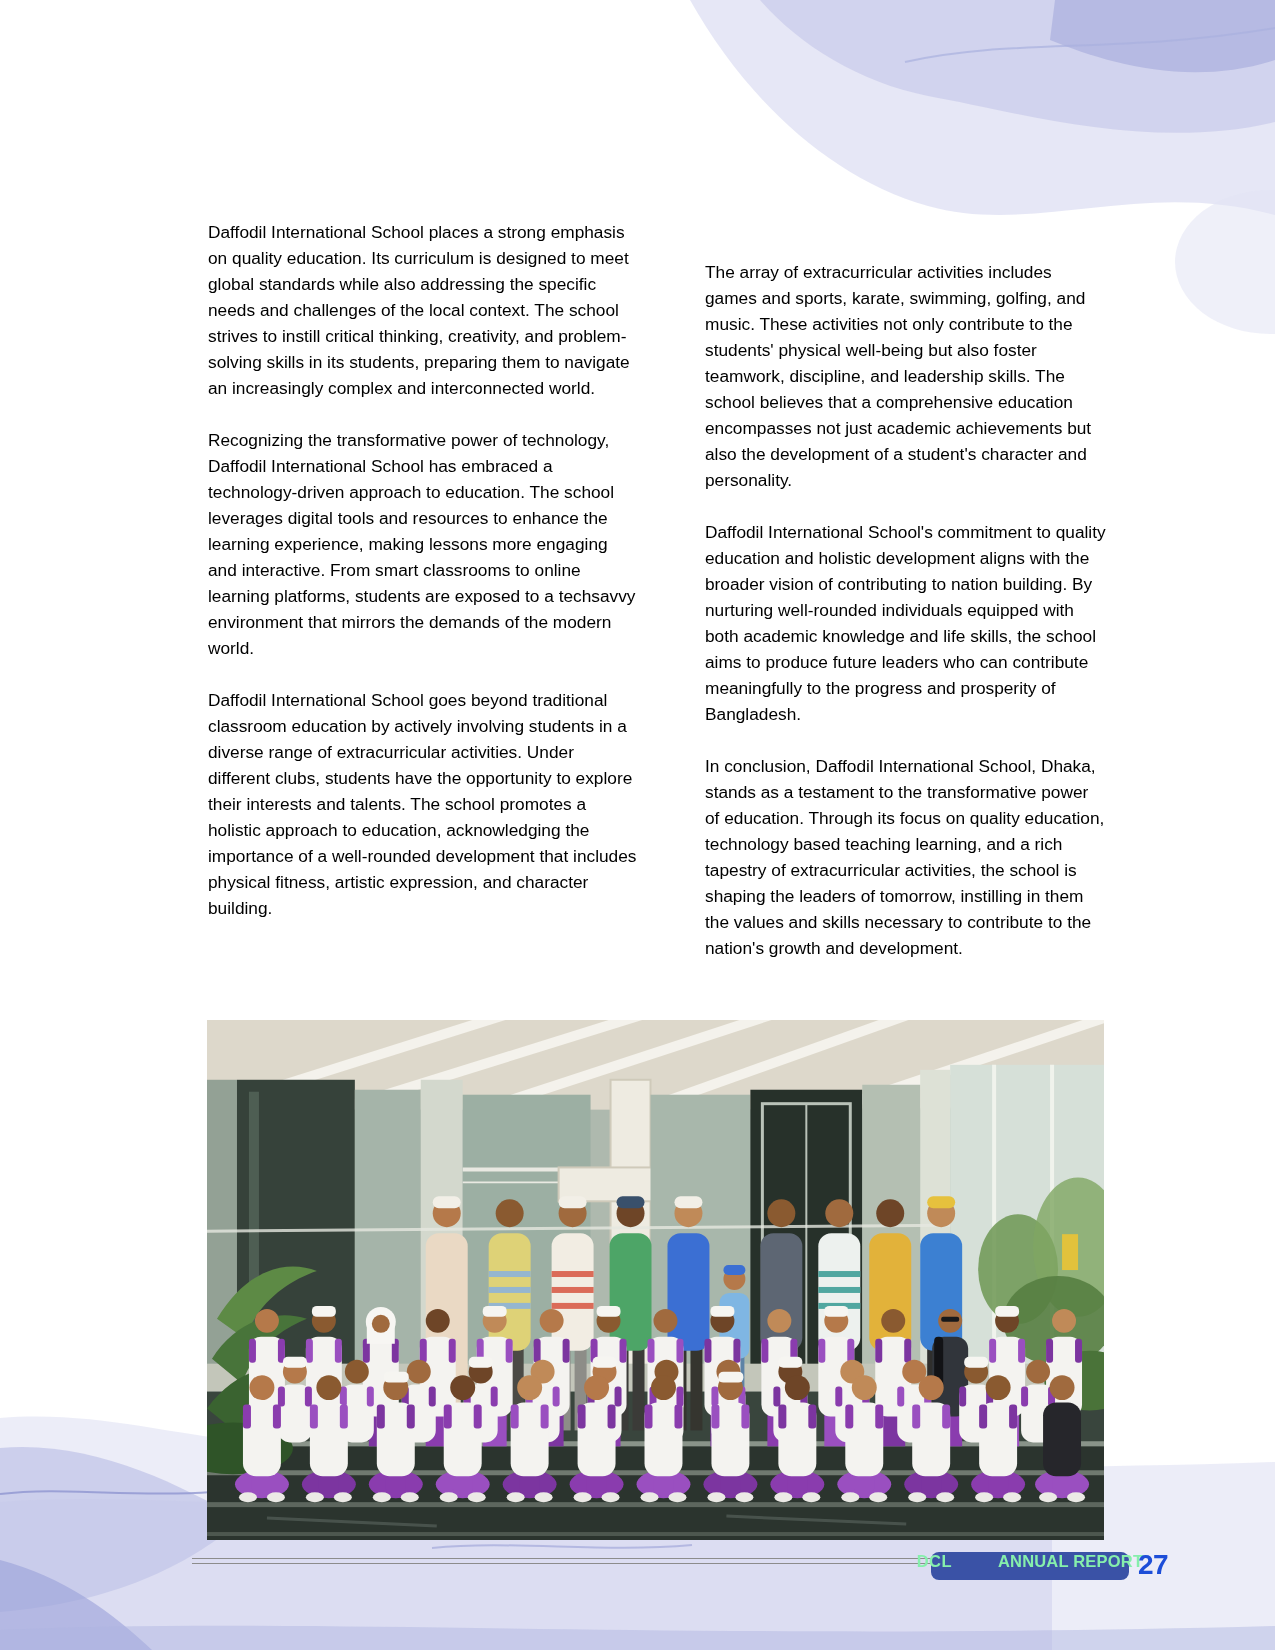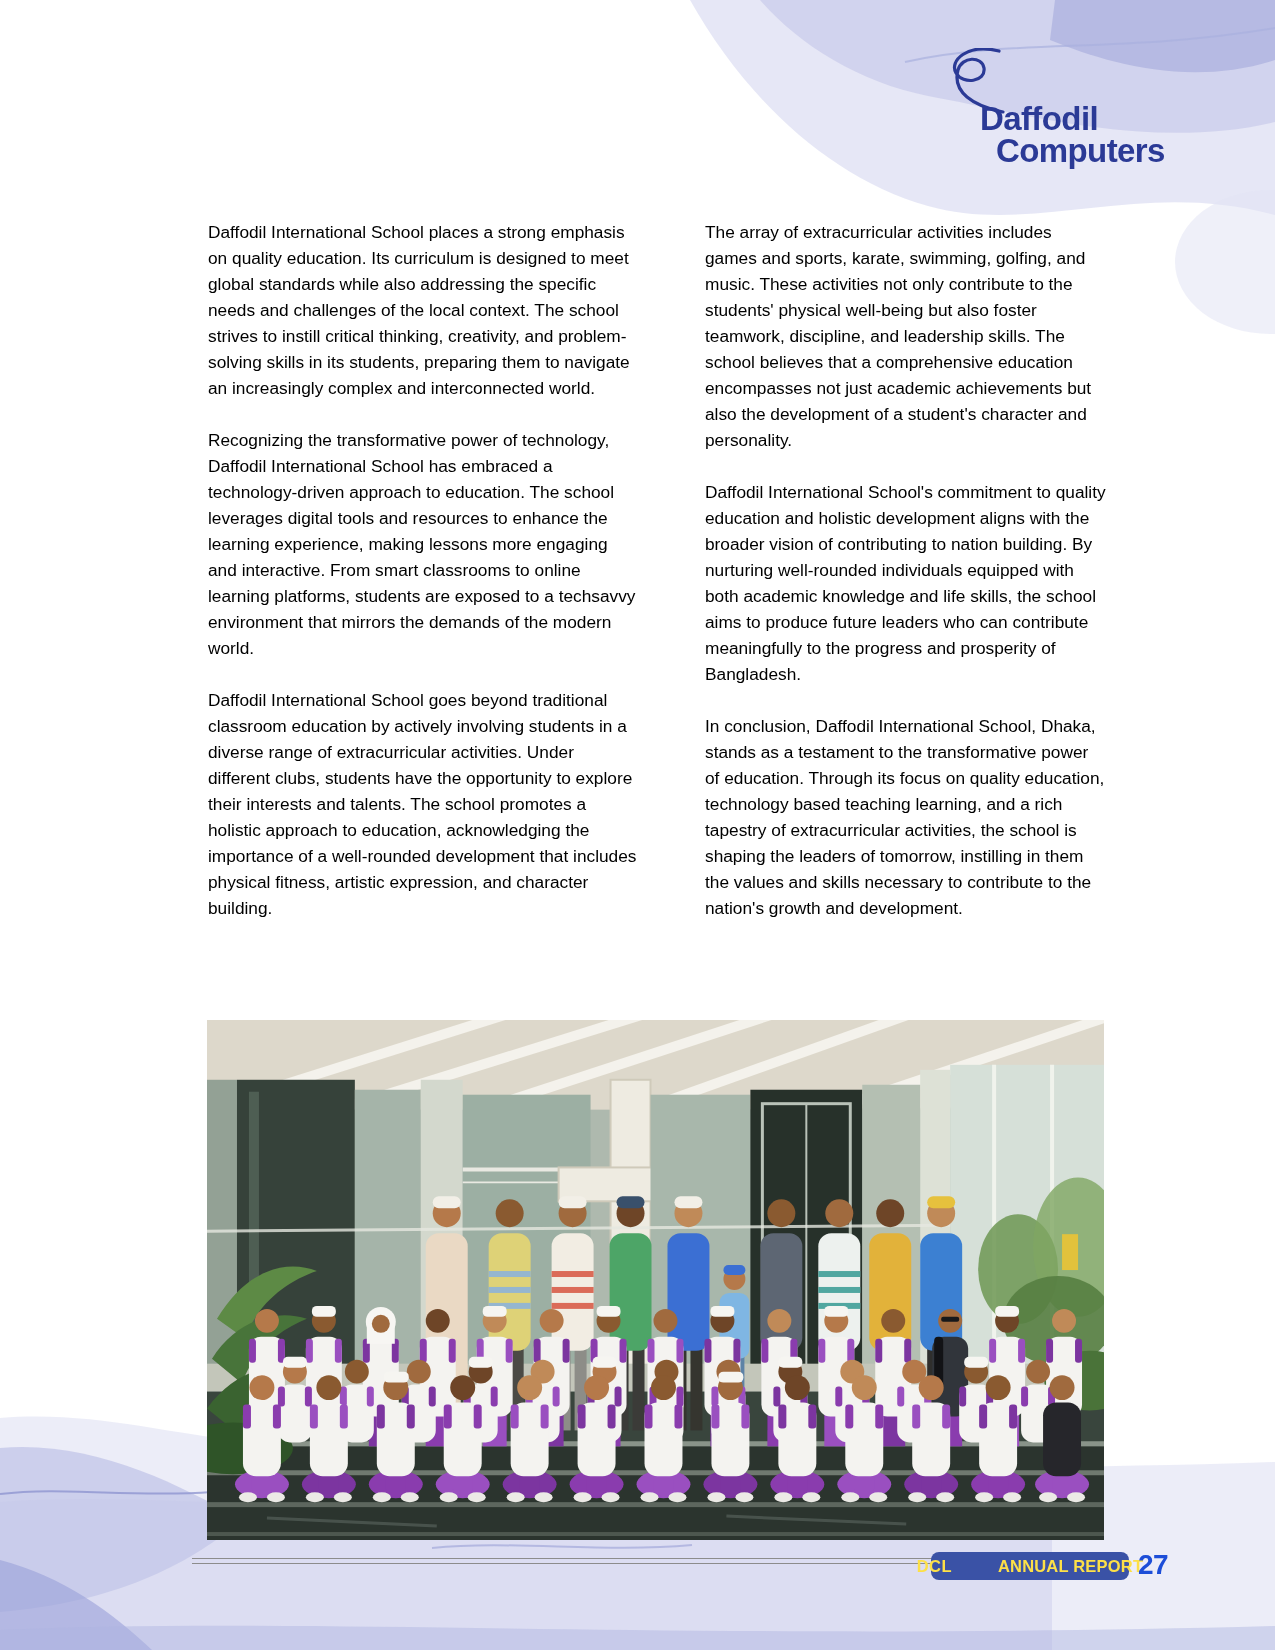--- a/index.html
+++ b/index.html
@@ -10,29 +10,29 @@
   .logo{position:absolute;left:947px;top:48px;width:240px;height:130px;z-index:2;}
   .logo .swoosh{position:absolute;left:0;top:0;}
   .logo .l1{position:absolute;left:33px;top:54px;font-size:33px;line-height:1;font-weight:bold;
             color:#2b3a96;letter-spacing:-0.6px;}
   .logo .l2{position:absolute;left:49px;top:86px;font-size:33px;line-height:1;font-weight:bold;
             color:#2b3a96;letter-spacing:-0.6px;}
   
   .col{position:absolute;top:219px;font-size:17.3px;line-height:26px;color:#000000;z-index:1;}
   .col p{margin:0 0 26px 0;}
   .col-left{left:208px;width:430px;}
-  .col-right{left:705px;width:402px;}
+  .col-right{left:705px;width:402px;margin-top:40px;}
   
   .photo{position:absolute;left:207px;top:1020px;width:897px;height:520px;z-index:1;}
   .photo svg{display:block;width:100%;height:100%;}
   
   .footer-rule{position:absolute;left:192px;top:1558px;width:748px;height:4px;
                border-top:1.6px solid #8c8c8c;border-bottom:1.6px solid #8c8c8c;z-index:1;}
   .footer-box{position:absolute;left:931px;top:1552px;width:198px;height:28px;background:#3a52a6;
-              border-radius:8px;color:#fde047;display:flex;align-items:center;justify-content:center;
+              border-radius:8px;color:#86efac;display:flex;align-items:flex-start;justify-content:center;
               z-index:2;font-size:16.5px;white-space:nowrap;}
   .footer-box .dcl{font-weight:bold;letter-spacing:.4px;margin-right:6px;}
   .footer-box .rest{font-weight:bold;letter-spacing:.2px;margin-left:40px;}
   .page-num{position:absolute;left:1138px;top:1549px;font-size:28px;font-weight:bold;
             color:#1d4ed8;z-index:2;letter-spacing:-0.5px;}
 </style>
 </head>
 <body>
 
 <div class="page">
@@ -45,27 +45,20 @@
     <ellipse cx="1270" cy="262" rx="95" ry="72" fill="#e2e4f4" opacity="0.55"></ellipse>
     <path d="M0,1418 C120,1408 210,1452 370,1448 C560,1443 760,1480 1275,1462 V1650 H0 Z" fill="#dcdef2" opacity="0.55"></path>
     <path d="M0,1448 C90,1440 175,1482 242,1520 C192,1562 120,1602 0,1612 Z" fill="#b3b7e2" opacity="0.55"></path>
     <path d="M0,1502 C140,1492 262,1512 432,1503 C642,1492 822,1522 1052,1512 V1650 H0 Z" fill="#c6c9ea" opacity="0.42"></path>
     <path d="M0,1494 C62,1486 132,1498 212,1492 C254,1489 292,1493 332,1488" stroke="#8b92cf" stroke-width="2" fill="none" opacity="0.75"></path>
     <path d="M432,1548 C512,1540 602,1553 692,1545" stroke="#9aa0d6" stroke-width="2" fill="none" opacity="0.6"></path>
     <path d="M0,1560 C62,1576 112,1612 152,1650 H0 Z" fill="#9aa0d8" opacity="0.6"></path>
     <path d="M0,1630 C300,1616 700,1642 1275,1626 V1650 H0 Z" fill="#aeb3df" opacity="0.45"></path>
   </svg>
 
-  <div class="logo">
-    <svg class="swoosh" width="64" height="70" viewBox="0 0 64 70" aria-hidden="true">
-      <path d="M52,3 C20,-5 2,13 9,25 C16,37 39,34 37,20 C35,8 15,8 11,22 C5,44 26,58 56,64" fill="none" stroke="#2b3a96" stroke-width="3.2" stroke-linecap="round"></path>
-    </svg>
-    <div class="l1">Daffodil</div>
-    <div class="l2">Computers</div>
-  </div>
 
   <div class="col col-left">
     <p>Daffodil International School places a strong emphasis on quality education. Its curriculum is designed to meet global standards while also addressing the specific needs and challenges of the local context. The school strives to instill critical thinking, creativity, and problem-solving skills in its students, preparing them to navigate an increasingly complex and interconnected world.</p>
     <p>Recognizing the transformative power of technology, Daffodil International School has embraced a technology-driven approach to education. The school leverages digital tools and resources to enhance the learning experience, making lessons more engaging and interactive. From smart classrooms to online learning platforms, students are exposed to a techsavvy environment that mirrors the demands of the modern world.</p>
     <p>Daffodil International School goes beyond traditional classroom education by actively involving students in a diverse range of extracurricular activities. Under different clubs, students have the opportunity to explore their interests and talents. The school promotes a holistic approach to education, acknowledging the importance of a well-rounded development that includes physical fitness, artistic expression, and character building.</p>
   </div>
   <div class="col col-right">
     <p>The array of extracurricular activities includes games and sports, karate, swimming, golfing, and music. These activities not only contribute to the students' physical well-being but also foster teamwork, discipline, and leadership skills. The school believes that a comprehensive education encompasses not just academic achievements but also the development of a student's character and personality.</p>
     <p>Daffodil International School's commitment to quality education and holistic development aligns with the broader vision of contributing to nation building. By nurturing well-rounded individuals equipped with both academic knowledge and life skills, the school aims to produce future leaders who can contribute meaningfully to the progress and prosperity of Bangladesh.</p>
     <p>In conclusion, Daffodil International School, Dhaka, stands as a testament to the transformative power of education. Through its focus on quality education, technology based teaching learning, and a rich tapestry of extracurricular activities, the school is shaping the leaders of tomorrow, instilling in them the values and skills necessary to contribute to the nation's growth and development.</p>

